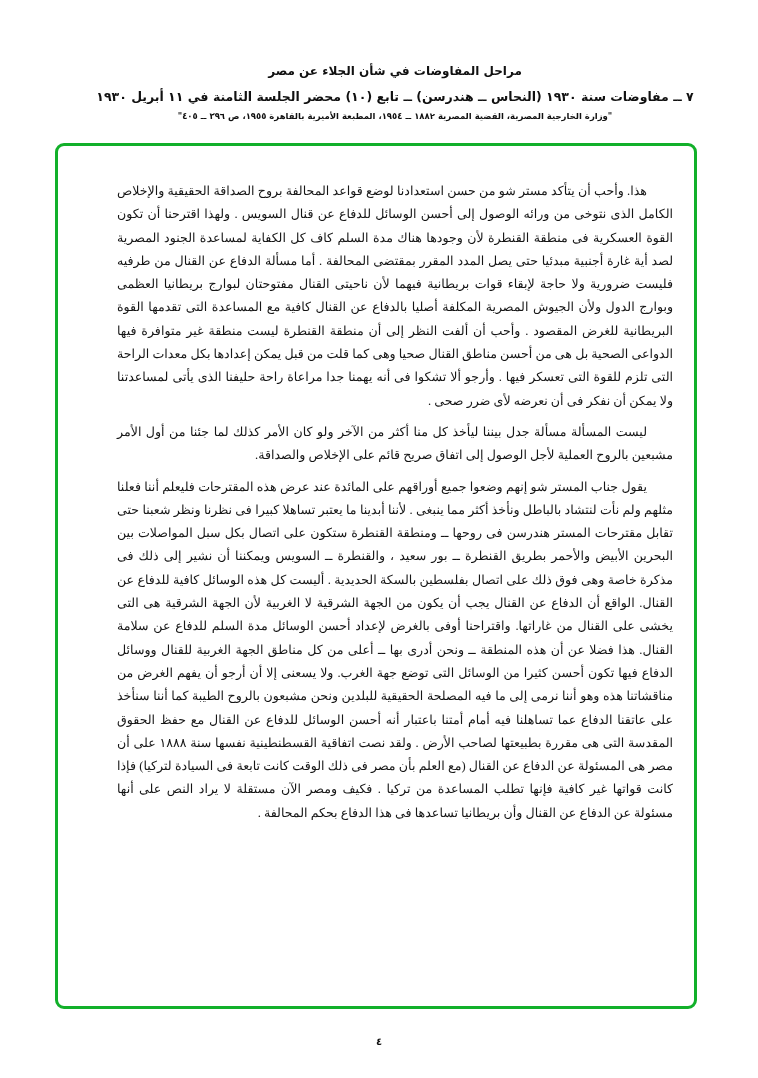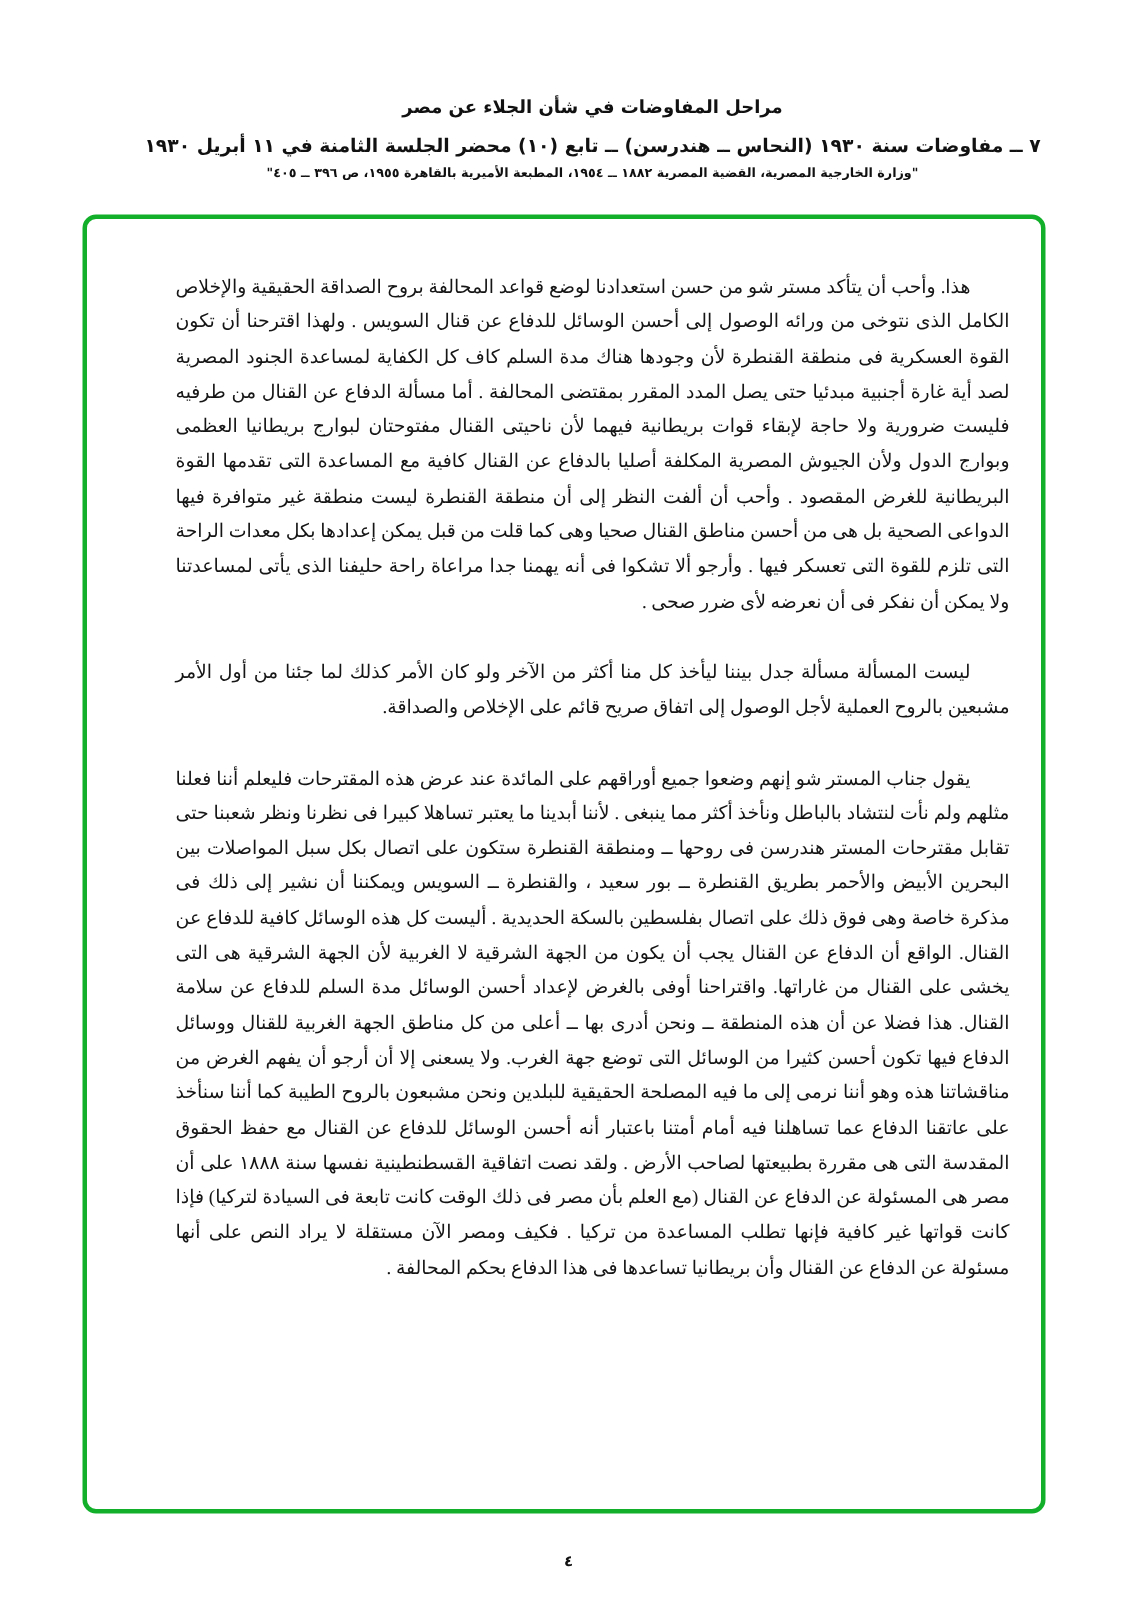--- a/index.html
+++ b/index.html
@@ -61,21 +61,21 @@
       font-size: 12.6px;
       line-height: 23.3px;
       color: #151515;
     }
     .body-text p {
       margin: 0;
       text-indent: 26px;
       text-align-last: right;
     }
     .body-text p.gap {
-      margin-top: 24px;
+      margin-top: 8px;
     }
     .page-number {
       position: absolute;
       left: 0;
       top: 1036px;
       width: 758px;
       text-align: center;
       font-family: "DejaVu Sans", sans-serif;
       font-size: 10px;
       font-weight: bold;

